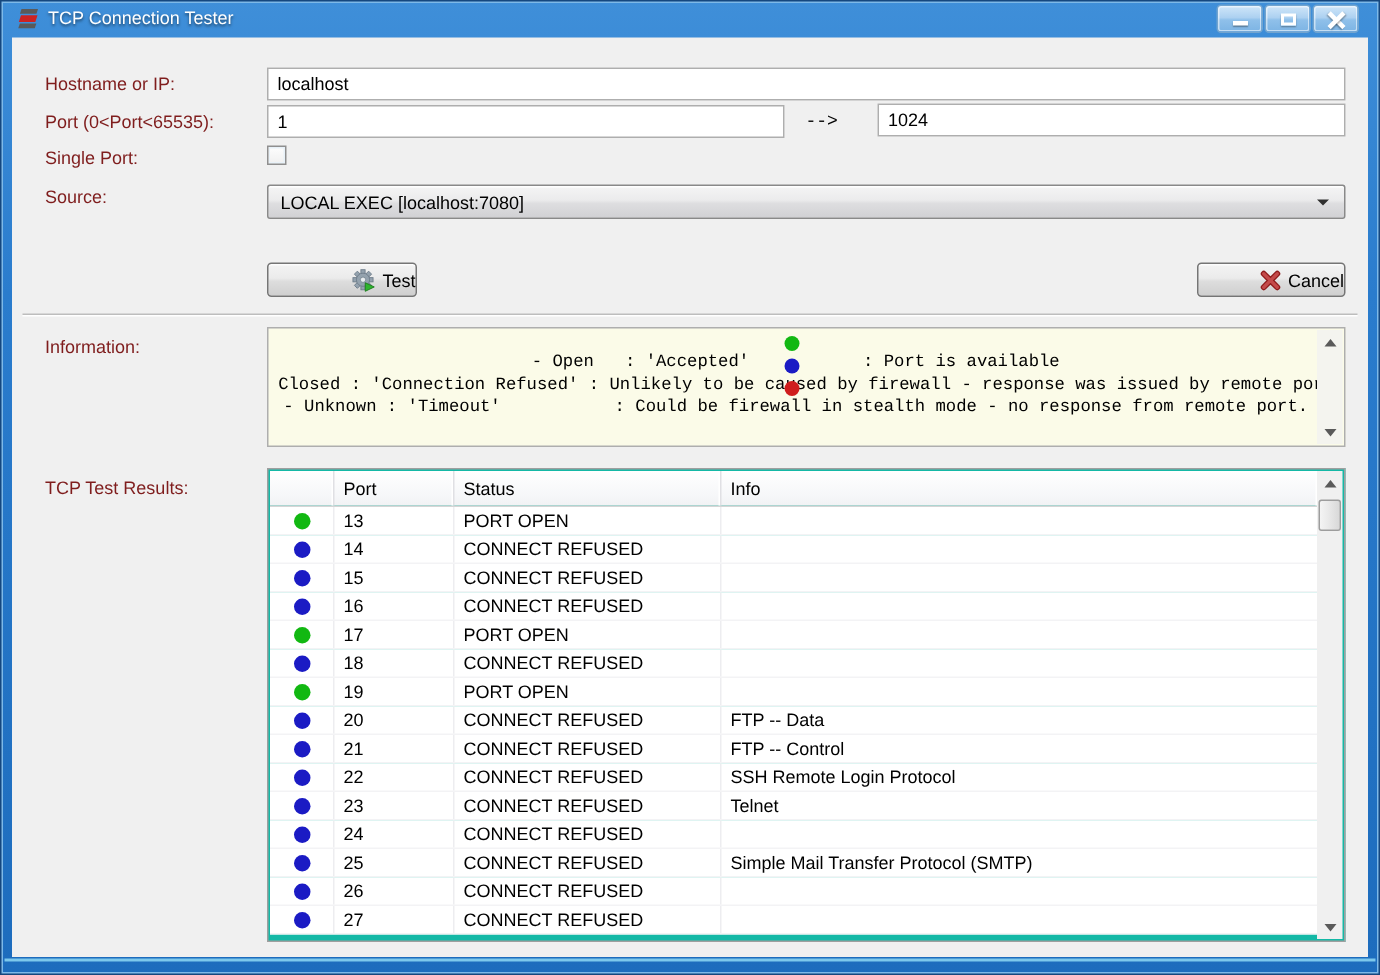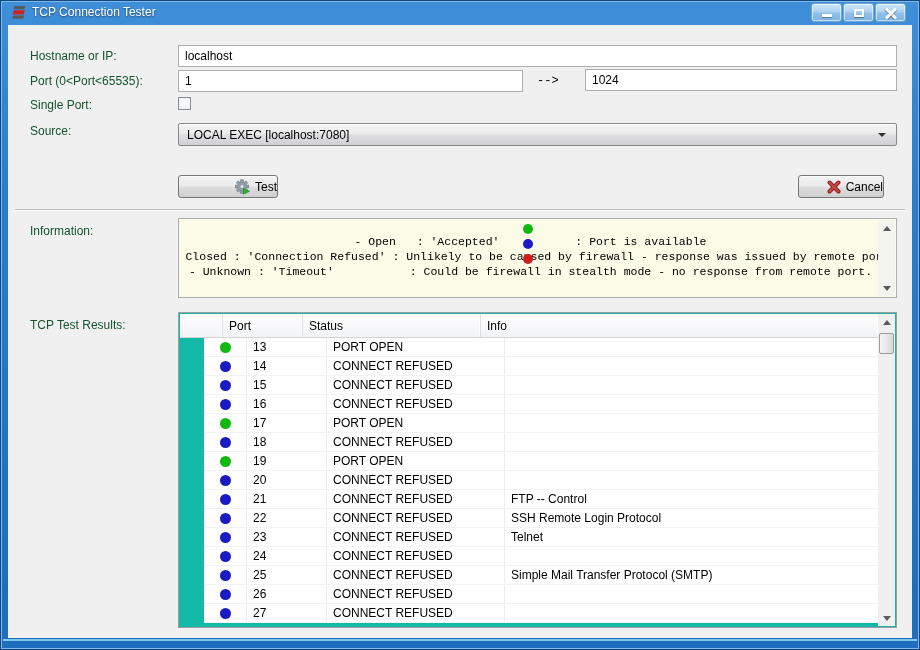--- a/index.html
+++ b/index.html
@@ -28,21 +28,21 @@
   .glyph-close::before,.glyph-close::after{
     content:""; position:absolute; left:-1px; top:5px; width:14px; height:3px; background:#fff;
     box-shadow:0 1px 1px rgba(0,0,0,.3);
   }
   .glyph-close::before{ transform:rotate(45deg);} .glyph-close::after{ transform:rotate(-45deg);}
 
   .bottom-glow { position:absolute; left:3px; right:3px; top:639px; height:2px; background:#8ed8f4; opacity:.85; }
 
   .client { position:absolute; left:8px; top:25px; width:904px; height:613px; background:#f0f0f0; }
 
-  .lbl { position:absolute; left:22px; white-space:nowrap; color:#14532d; }
+  .lbl { position:absolute; left:22px; white-space:nowrap; color:#7f1d1d; }
 
   .tb {
     position:absolute; height:22px; border:1px solid #aeaeae; background:#fff;
     font-family:"Liberation Sans", sans-serif; font-size:12px; padding:0 6px; color:#000;
   }
 
   .arrow-lbl { position:absolute; font-family:"Liberation Mono", monospace; font-size:12px; }
 
   .checkbox {
     position:absolute; left:170px; top:72px; width:13px; height:13px;
@@ -92,21 +92,21 @@
     background:linear-gradient(90deg,#f4f4f4,#eaeaea 40%,#d8d8d8); }
 
   .table {
     position:absolute; left:170px; top:287px; width:719px; height:316px;
     background:#14b8a6; border:1px solid #9f9f9f;
   }
   .thead { position:absolute; left:1px; top:1px; right:18px; height:24px;
     background:linear-gradient(180deg,#ffffff,#f6f7f9 70%,#f1f2f4);
     border-bottom:1px solid #d5d5d5; display:flex; }
   .th { display:flex; align-items:center; padding-left:6px; border-right:1px solid #e0e0e4; box-shadow:inset -1px 0 0 #fff; font-size:12px; }
-  .tbody { position:absolute; left:1px; top:25px; right:18px; bottom:1px; overflow:hidden;margin-left:24px; }
+  .tbody { position:absolute; left:1px; top:25px; right:18px; bottom:1px; overflow:hidden; }
   .tr { display:flex; height:19px; border-bottom:1px solid #f3f3f5; background:#fff; }
   .td { display:flex; align-items:center; padding-left:6px; border-right:1px solid #ededf0; overflow:hidden; white-space:nowrap; font-size:12px; }
   .col-dot { width:43px; justify-content:center; padding-left:0; }
   .col-port { width:80px; }
   .col-status { width:178px; }
   .col-info { flex:1; border-right:none; }
   .row-dot { width:11px; height:11px; border-radius:50%; }
 </style>
 </head>
 <body>
@@ -167,21 +167,21 @@
             <rect x="6.6" y="0.8" width="2.8" height="13.4" transform="rotate(135 8 7.5)"></rect>
             <circle cx="8" cy="7.5" r="4.4"></circle>
           </g>
           <circle cx="8" cy="7.5" r="1.8" fill="#e9edf0" stroke="#6e7d8a" stroke-width="0.5"></circle>
           <polygon points="9.5,9.5 15.5,12.3 9.5,15.2" fill="#2fb52f" stroke="#187c18" stroke-width="0.6"></polygon>
         </svg>
       </span>
       <span>Test</span>
     </div>
 
-    <div class="btn" style="left:790px; top:150px; width:86px;">
+    <div class="btn" style="left:790px; top:150px; width:99px;">
       <span>
         <svg width="14" height="14" viewBox="0 0 14 14">
           <path d="M2.5 2.5 L11.5 11.5 M11.5 2.5 L2.5 11.5" stroke="#8e1b1b" stroke-width="4" stroke-linecap="round"></path>
           <path d="M2.5 2.5 L11.5 11.5 M11.5 2.5 L2.5 11.5" stroke="#c44a4a" stroke-width="2.2" stroke-linecap="round"></path>
         </svg>
       </span>
       <span>Cancel</span>
     </div>
 
     <div class="separator"></div>
@@ -281,20 +281,21 @@
     <div class="td col-status">PORT OPEN</div>
     <div class="td col-info"></div>
   </div>
 
   <div class="tr">
     <div class="td col-dot">
               <span class="row-dot" style="background: rgb(27, 27, 196);"></span>
             </div>
     <div class="td col-port">20</div>
     <div class="td col-status">CONNECT REFUSED</div>
+    <div class="td col-info">FTP -- Data</div>
   </div>
 
   <div class="tr">
     <div class="td col-dot">
               <span class="row-dot" style="background: rgb(27, 27, 196);"></span>
             </div>
     <div class="td col-port">21</div>
     <div class="td col-status">CONNECT REFUSED</div>
     <div class="td col-info">FTP -- Control</div>
   </div>

